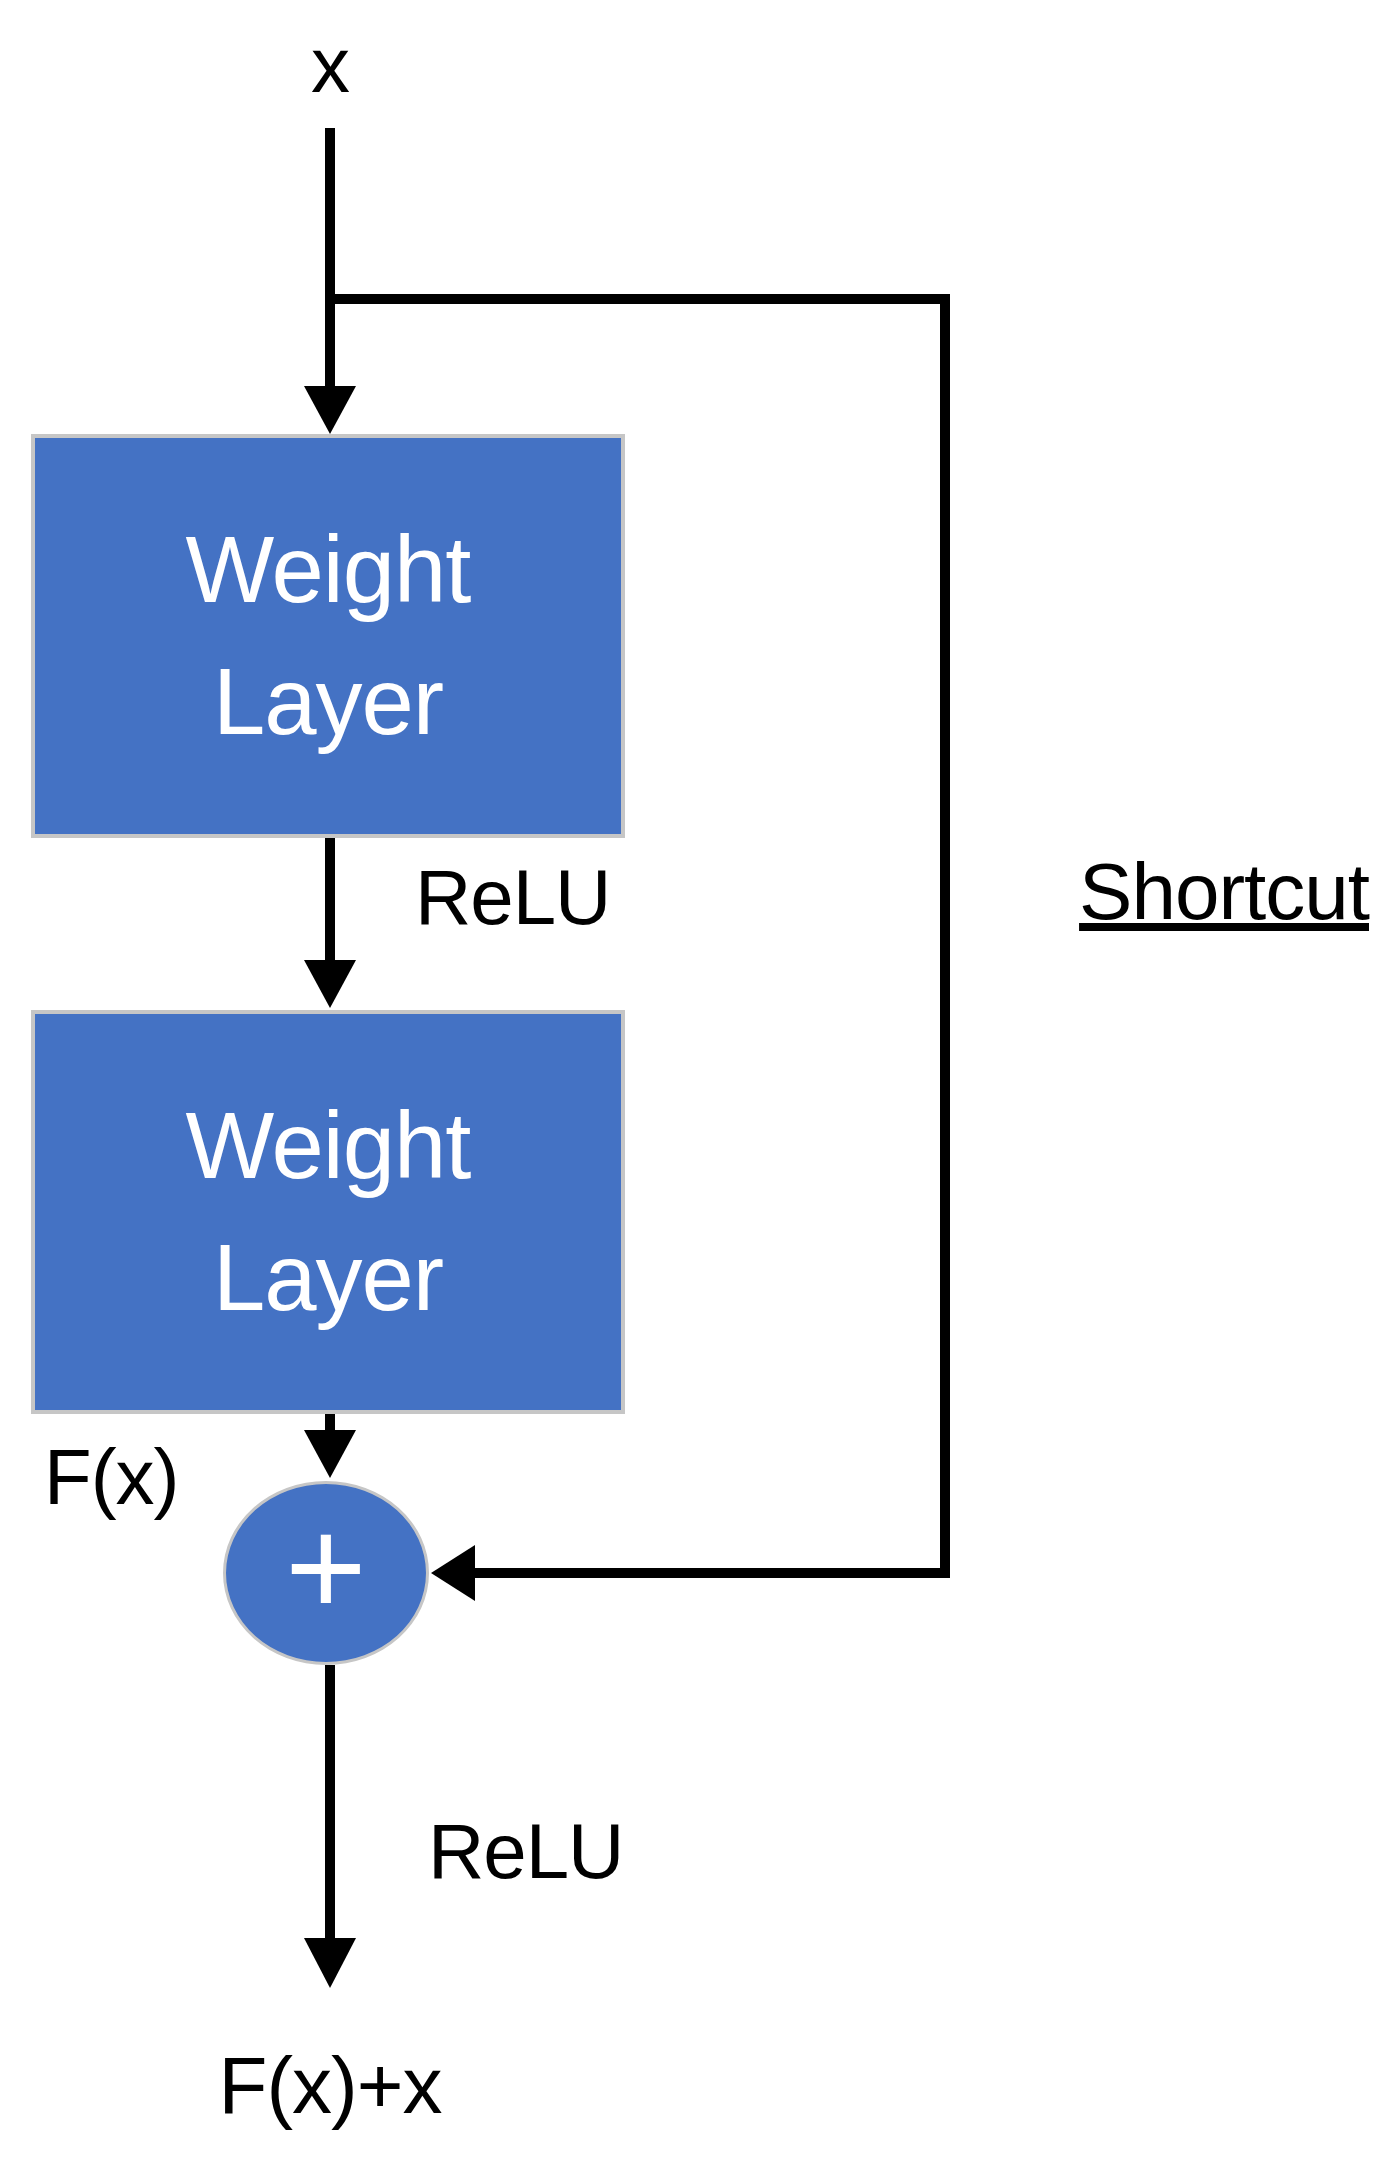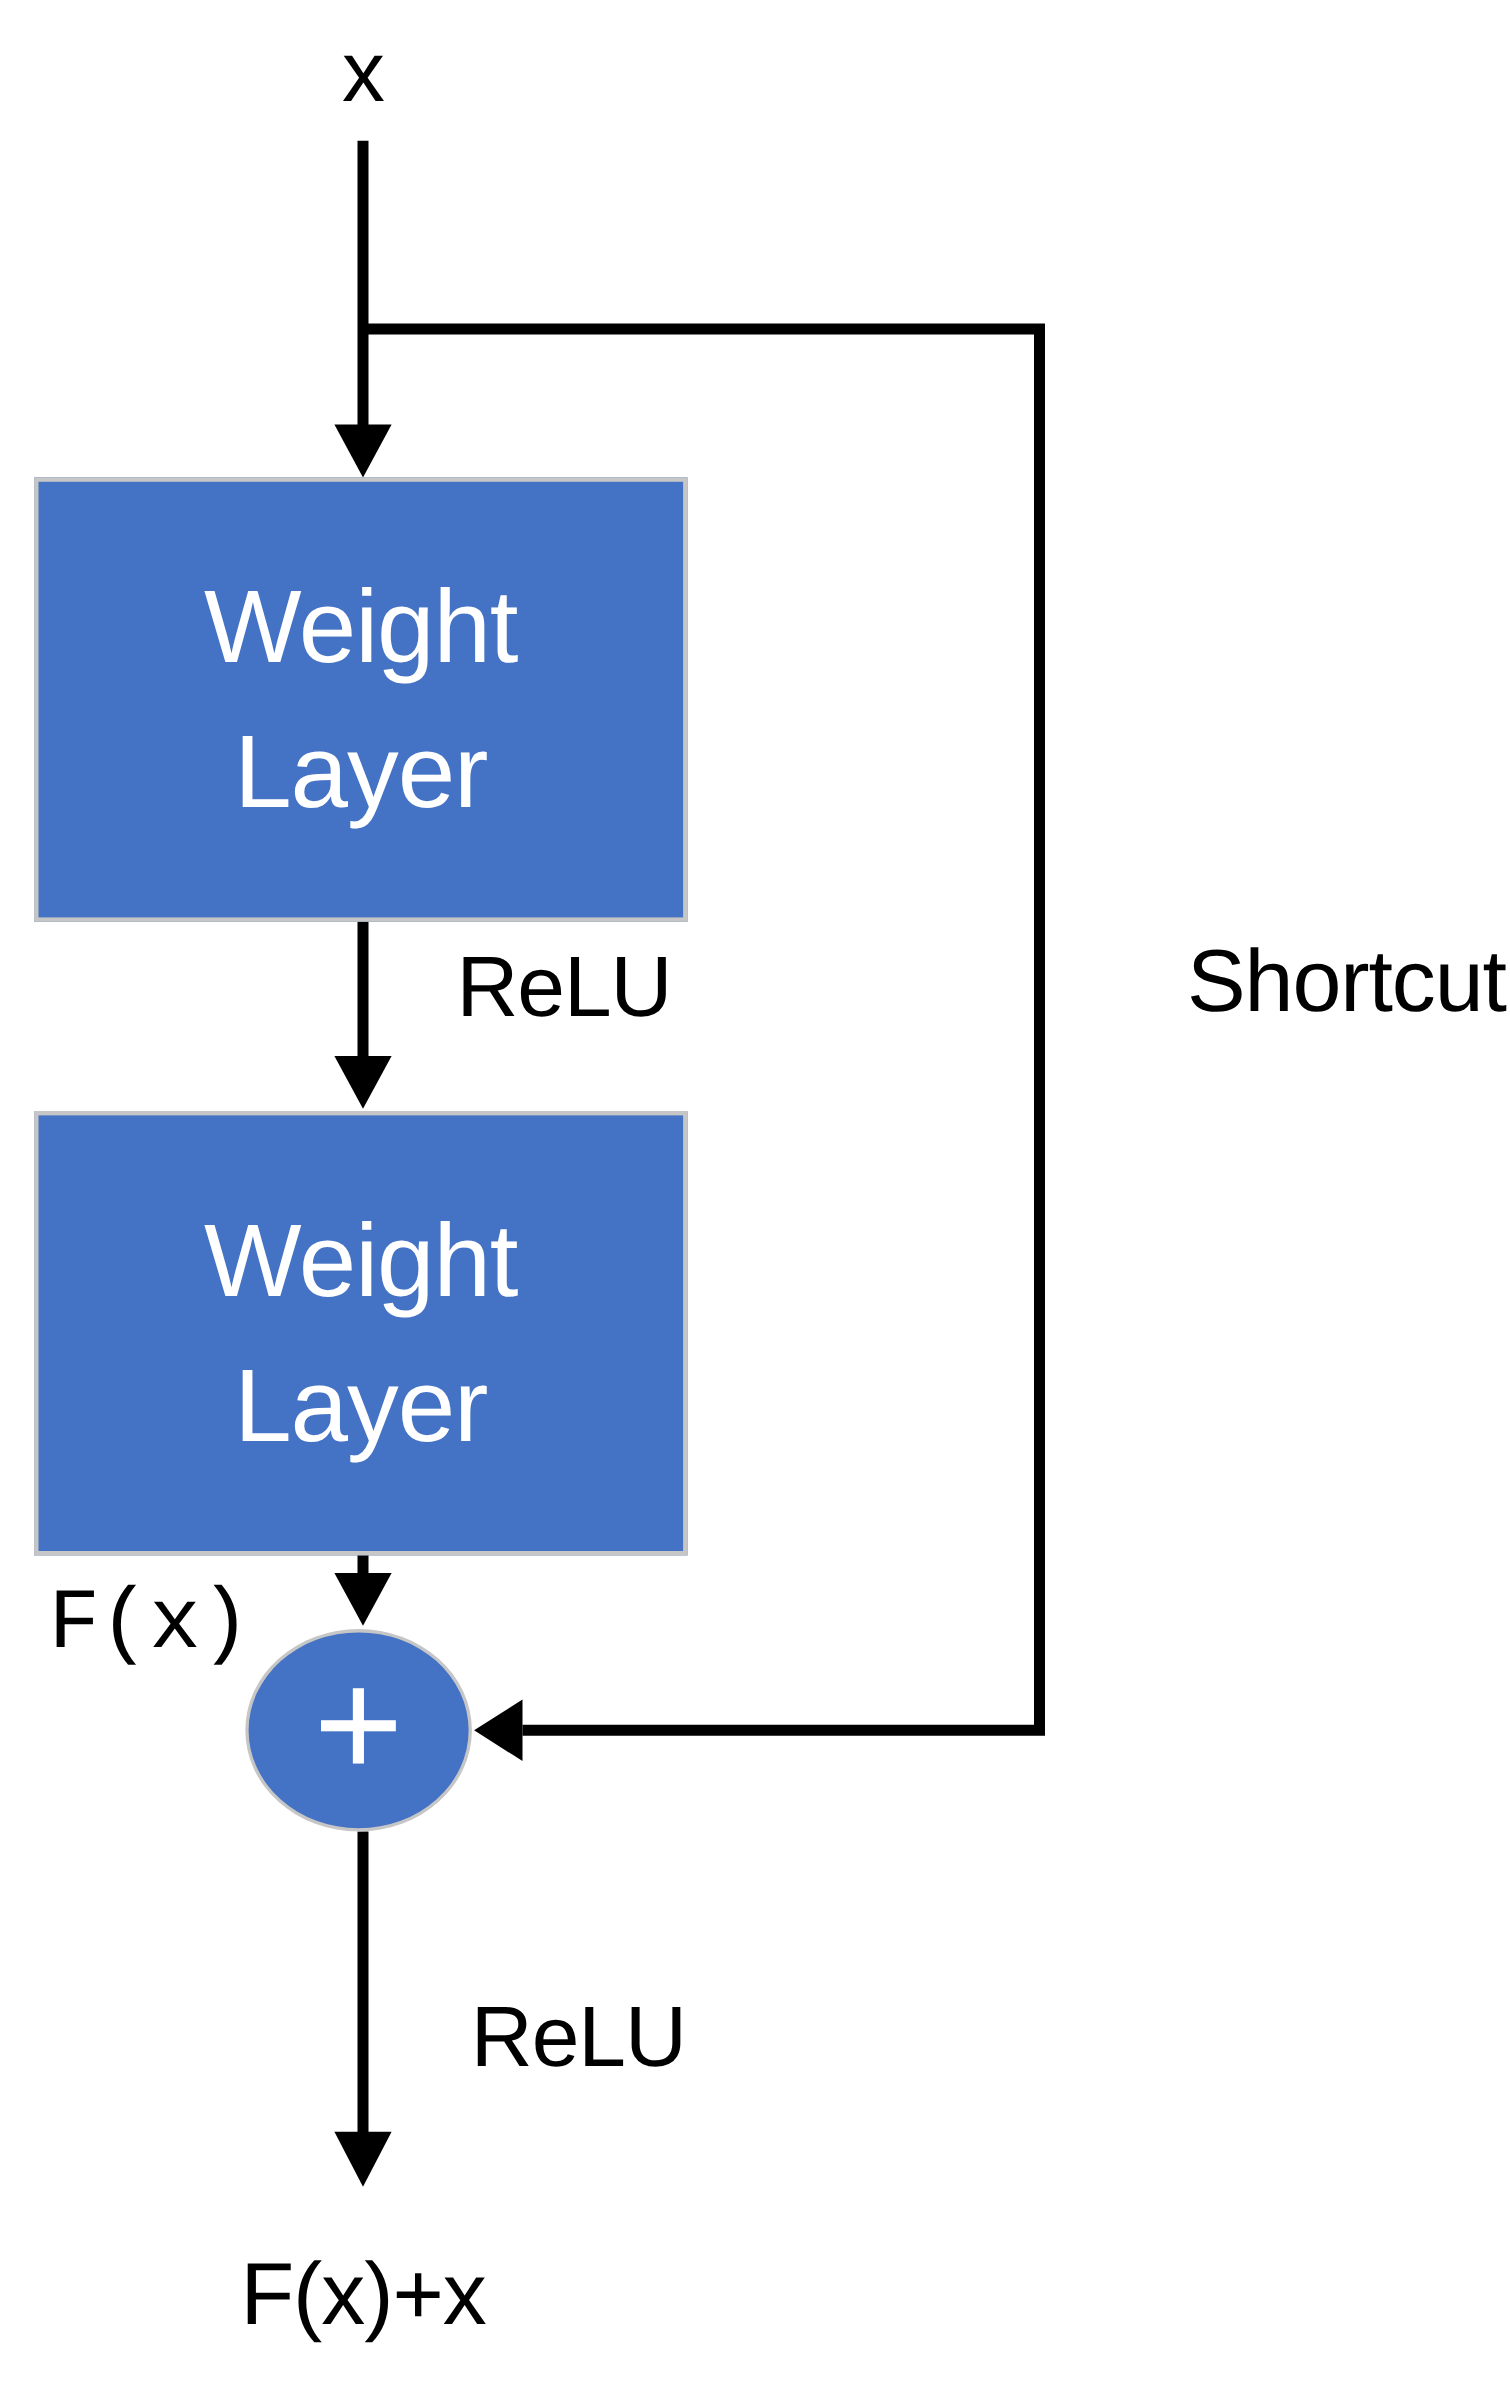--- a/index.html
+++ b/index.html
@@ -70,22 +70,22 @@
   .flow-label {
     position: absolute;
     font-size: 78px;
     line-height: 1;
     white-space: nowrap;
     color: var(--label-text);
     letter-spacing: -1px;
   }
   .label-x        { top: 26px;   left: 230px; width: 200px; text-align: center; }
   .label-relu-1   { top: 858px;  left: 415px; }
-  .label-shortcut { top: 852px;  right: 4px;  font-size: 80px; }
-  .label-fx       { top: 1438px; left: 44px; font-family: Liberation Mono, monospace;  }
+  .label-shortcut { top: 852px;  right: 4px;  font-size: 80px; text-decoration: underline; }
+  .label-fx       { top: 1438px; left: 44px;  }
   .label-relu-2   { top: 1812px; left: 428px; }
   .label-output   { top: 2046px; left: 130px; width: 400px; text-align: center; font-size: 80px; }
 </style>
 </head>
 <body>
 
 <div class="canvas">
 
   <svg class="connectors" viewBox="0 0 1373 2170" xmlns="http://www.w3.org/2000/svg">
 

